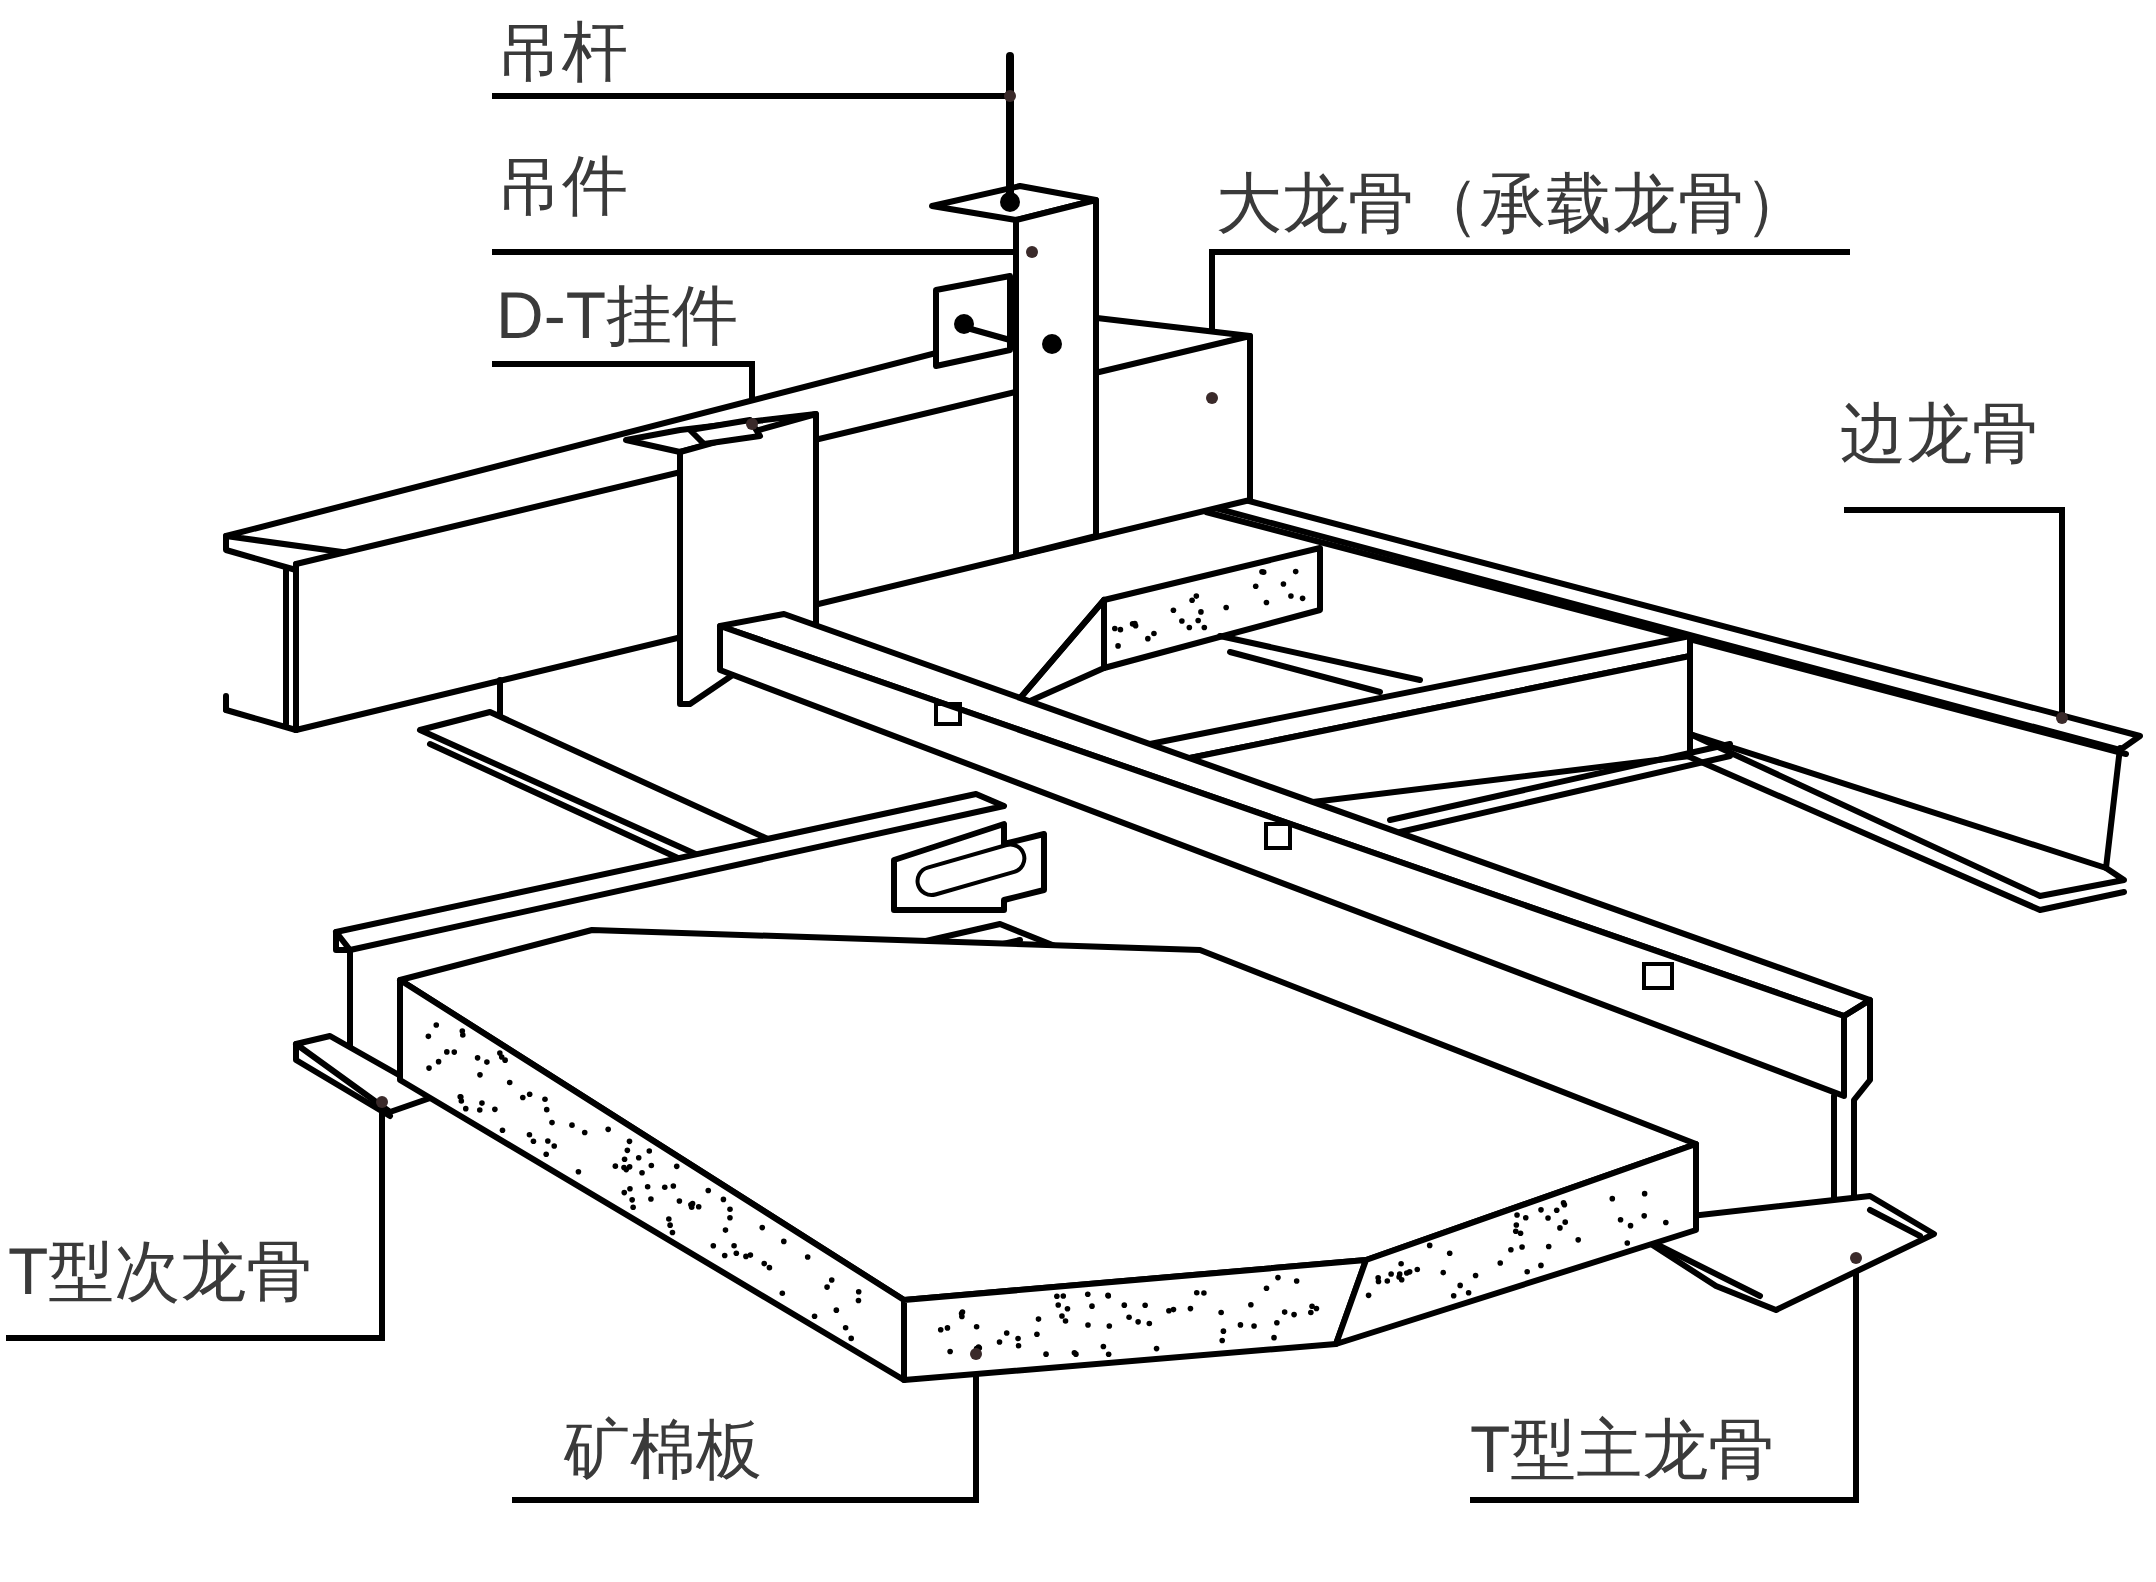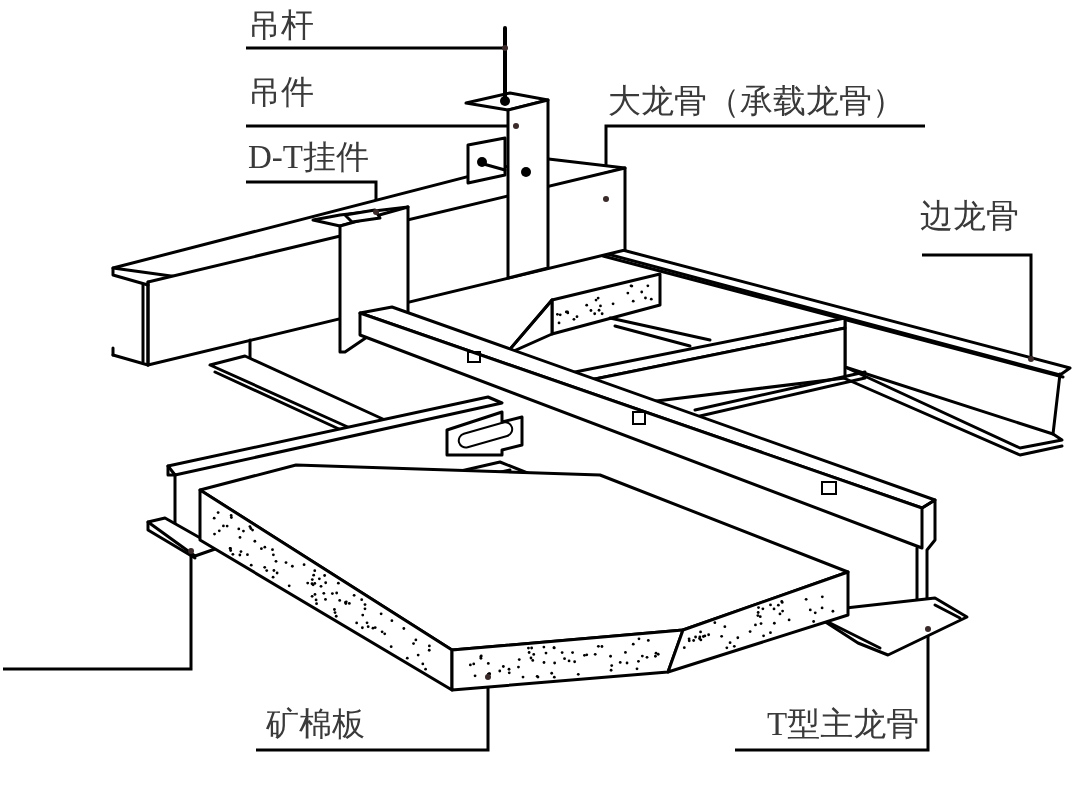--- a/index.html
+++ b/index.html
@@ -1,20 +1,20 @@
 <!DOCTYPE html>
 <html><head>
 <meta charset="utf-8">
 <style>
   html, body { margin: 0; padding: 0; background: #ffffff; }
   #stage { position: relative; width: 1078px; height: 791px; overflow: hidden; background: #fff; }
   svg { position: absolute; left: 0; top: 0; }
   .label {
     position: absolute;
-    font-family: Liberation Serif, serif;
+    font-family: Liberation Sans, sans-serif;
     font-size: 33px;
     color: #3a3a3a;
     white-space: nowrap;
     line-height: 1;
     letter-spacing: 0px;
   }
   .ln { stroke: #000; stroke-width: 3; fill: none; stroke-linejoin: round; stroke-linecap: round; }
   .lnf { stroke: #000; stroke-width: 3; fill: #fff; stroke-linejoin: round; }
   .thin { stroke: #000; stroke-width: 2; fill: none; }
   .leader { stroke: #000; stroke-width: 3; fill: none; }
@@ -364,16 +364,17 @@
       <circle class="dot" cx="488" cy="677" r="3"></circle>
       <circle class="dot" cx="928" cy="629" r="3"></circle>
     </g>
   </svg>
 
   <span class="label" style="left:248px; top:9px;">吊杆</span>
   <span class="label" style="left:248px; top:76px;">吊件</span>
   <span class="label" style="left:608px; top:85px;">大龙骨（承载龙骨）</span>
   <span class="label" style="left:248px; top:141px;">D-T挂件</span>
   <span class="label" style="left:920px; top:200px;">边龙骨</span>
-  <span class="label" style="left:266px; top:708px;">矿棉板</span>
-  <span class="label" style="left:735px; top:708px;margin-left:32px;">T型主龙骨</span>
+  <span class="label" style="left:4px; top:619px;">T型次龙骨</span>
+  <span class="label" style="left:282px; top:708px;">矿棉板</span>
+  <span class="label" style="left:735px; top:708px;">T型主龙骨</span>
 
 </div>
 
 </body></html>

